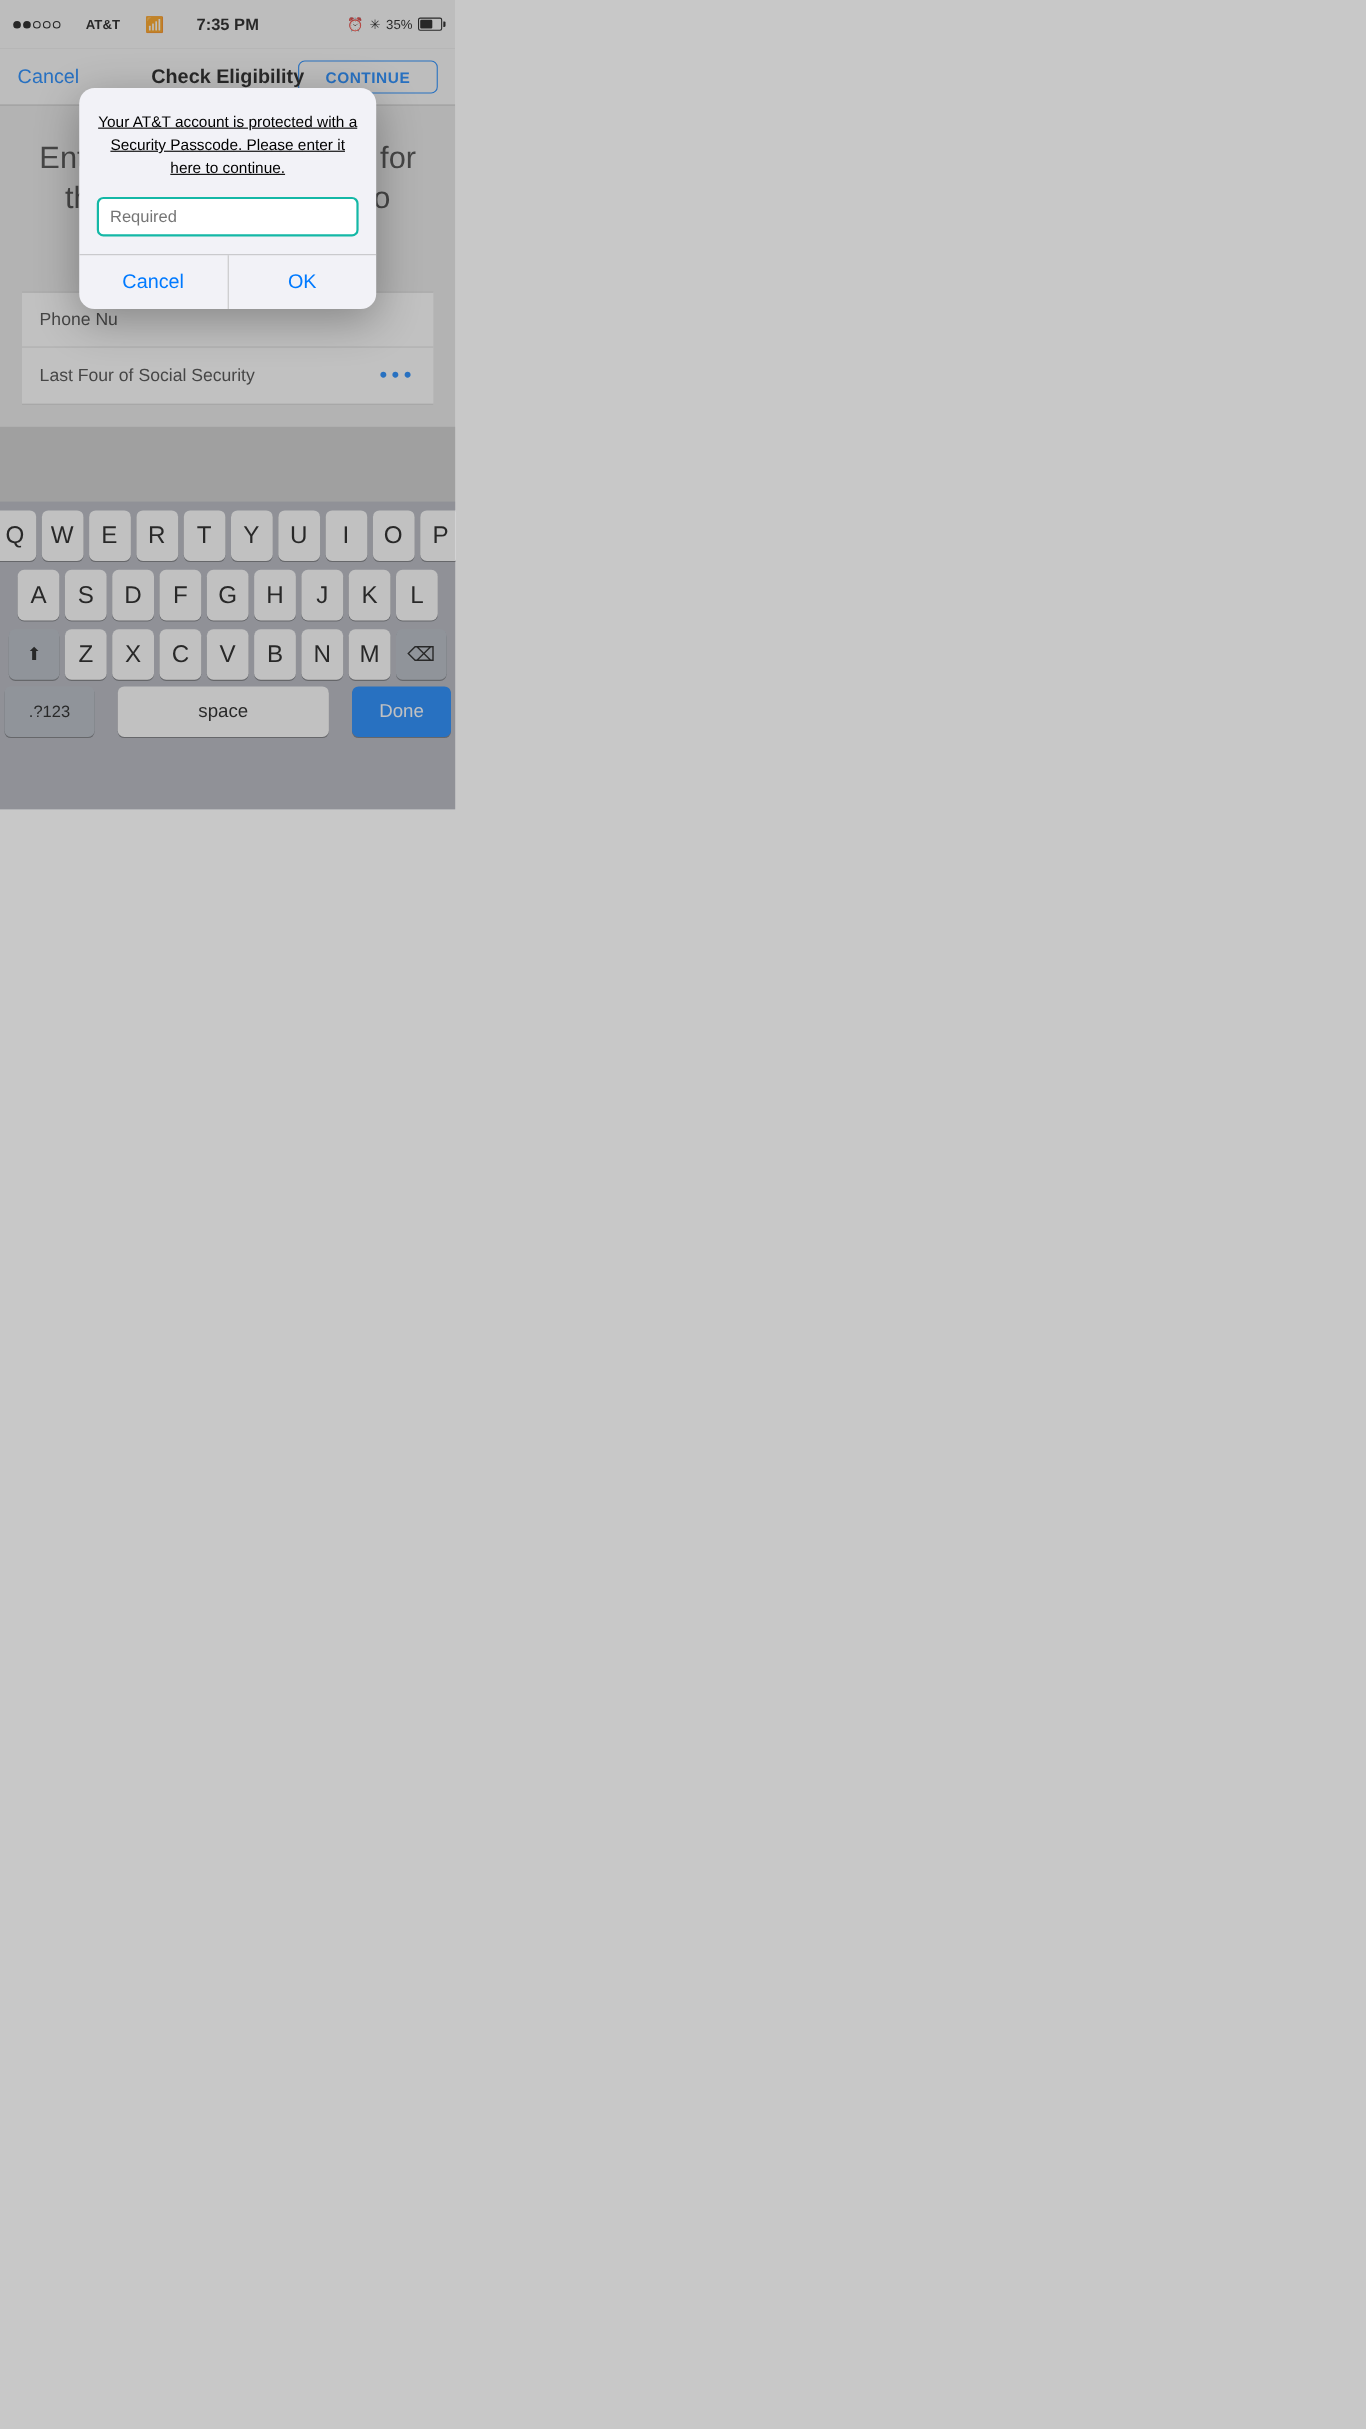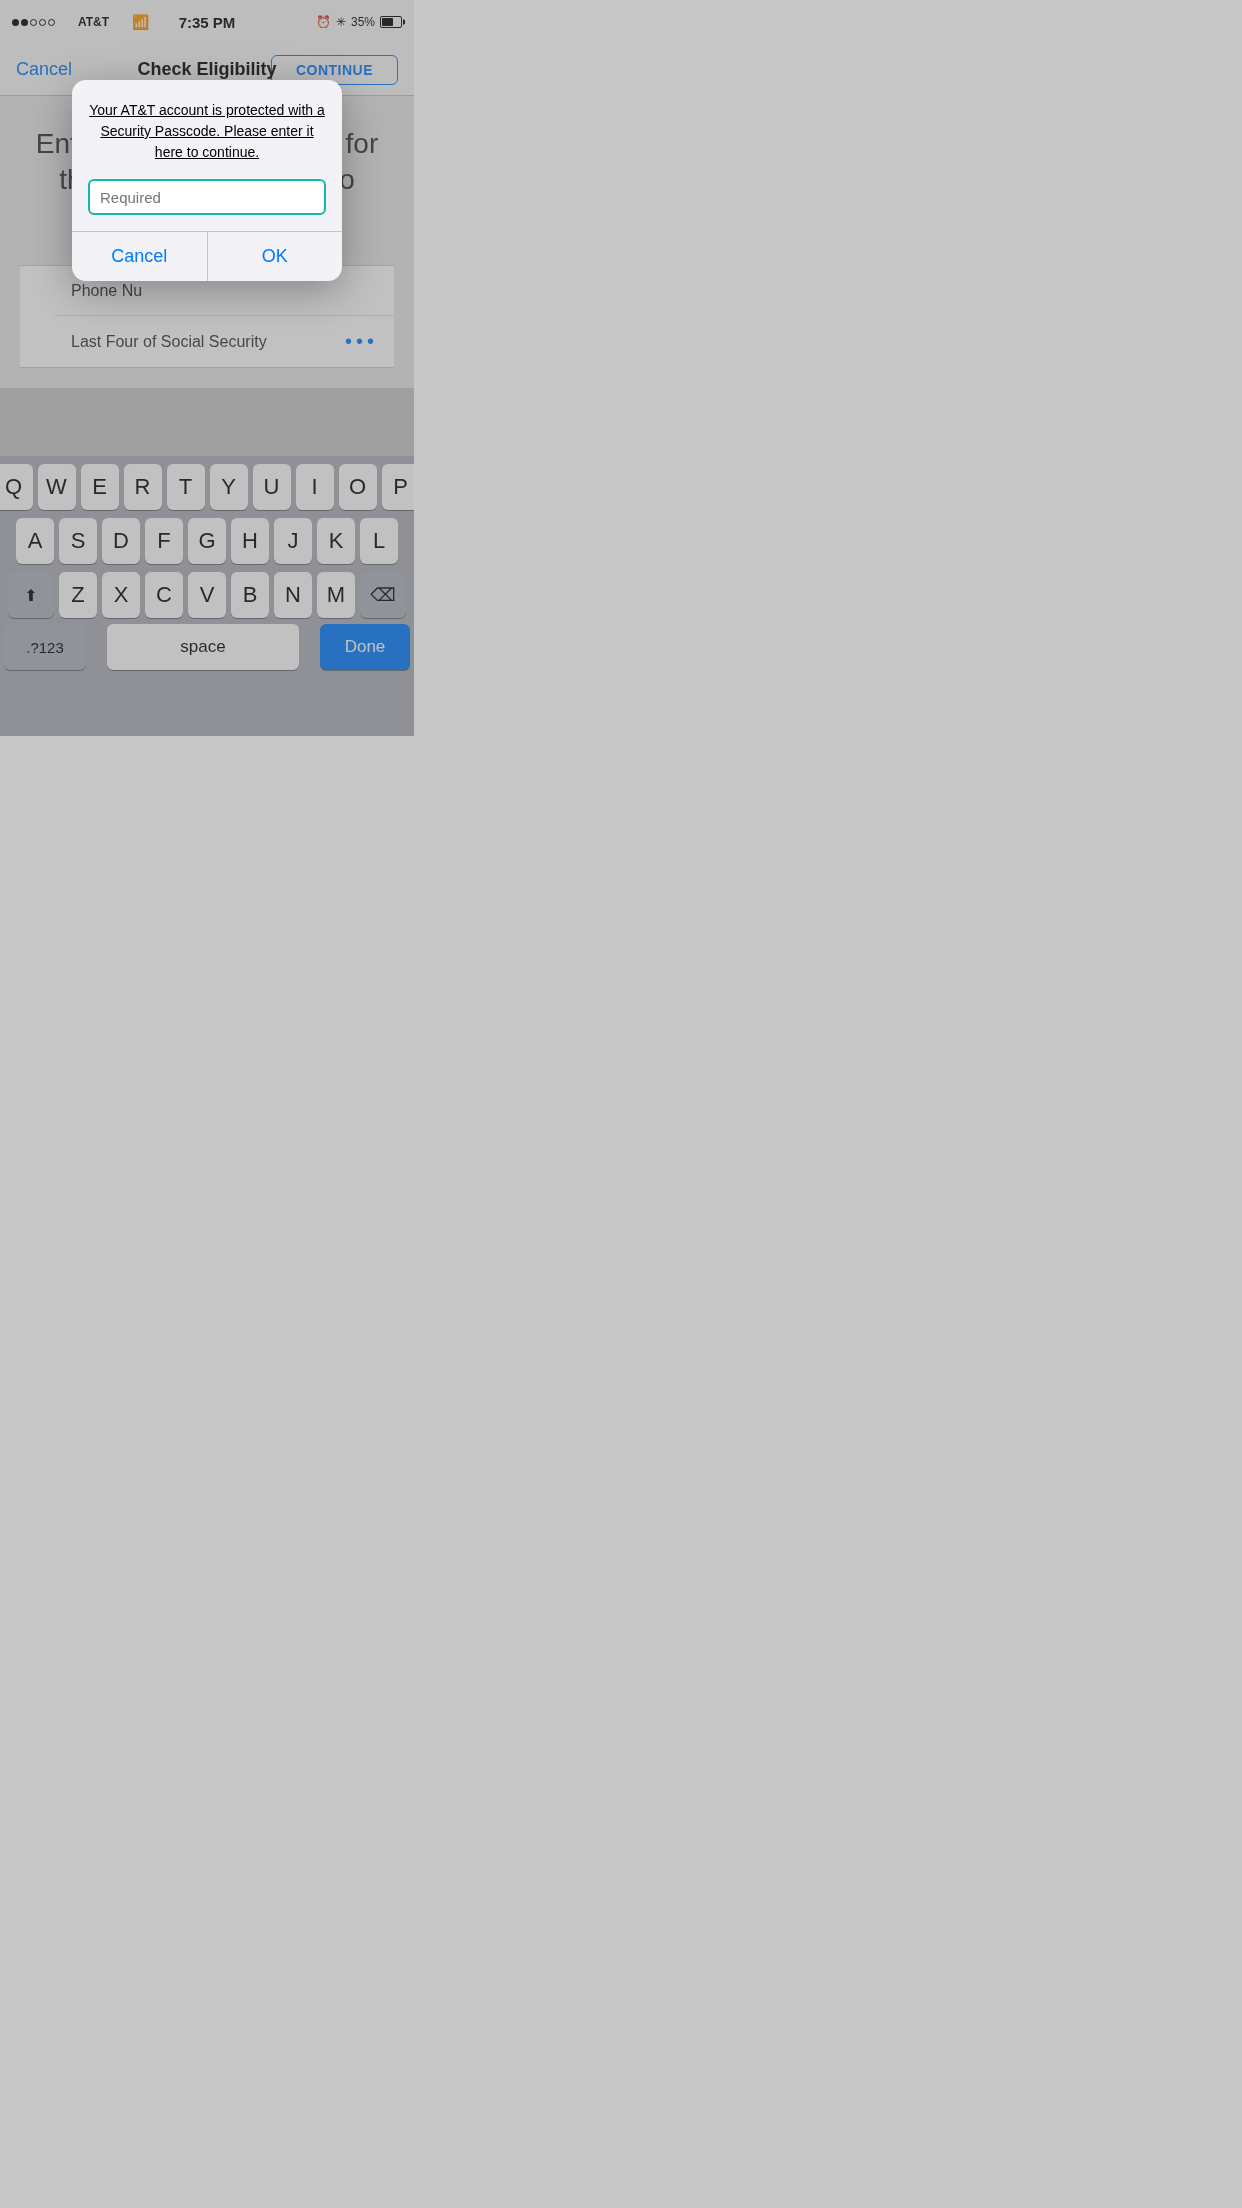--- a/index.html
+++ b/index.html
@@ -168,21 +168,20 @@
       color: #333;
       text-align: center;
       line-height: 1.3;
       margin-bottom: 30px;
     }
 
     .form-section {
       background: #fff;
       border-top: 1px solid #ccc;
       border-bottom: 1px solid #ccc;
-      padding-left: 35px;
     }
 
     .form-row {
       display: flex;
       align-items: center;
       padding: 14px 16px;
       border-bottom: 1px solid #e0e0e0;
       min-height: 50px;
     }
 

